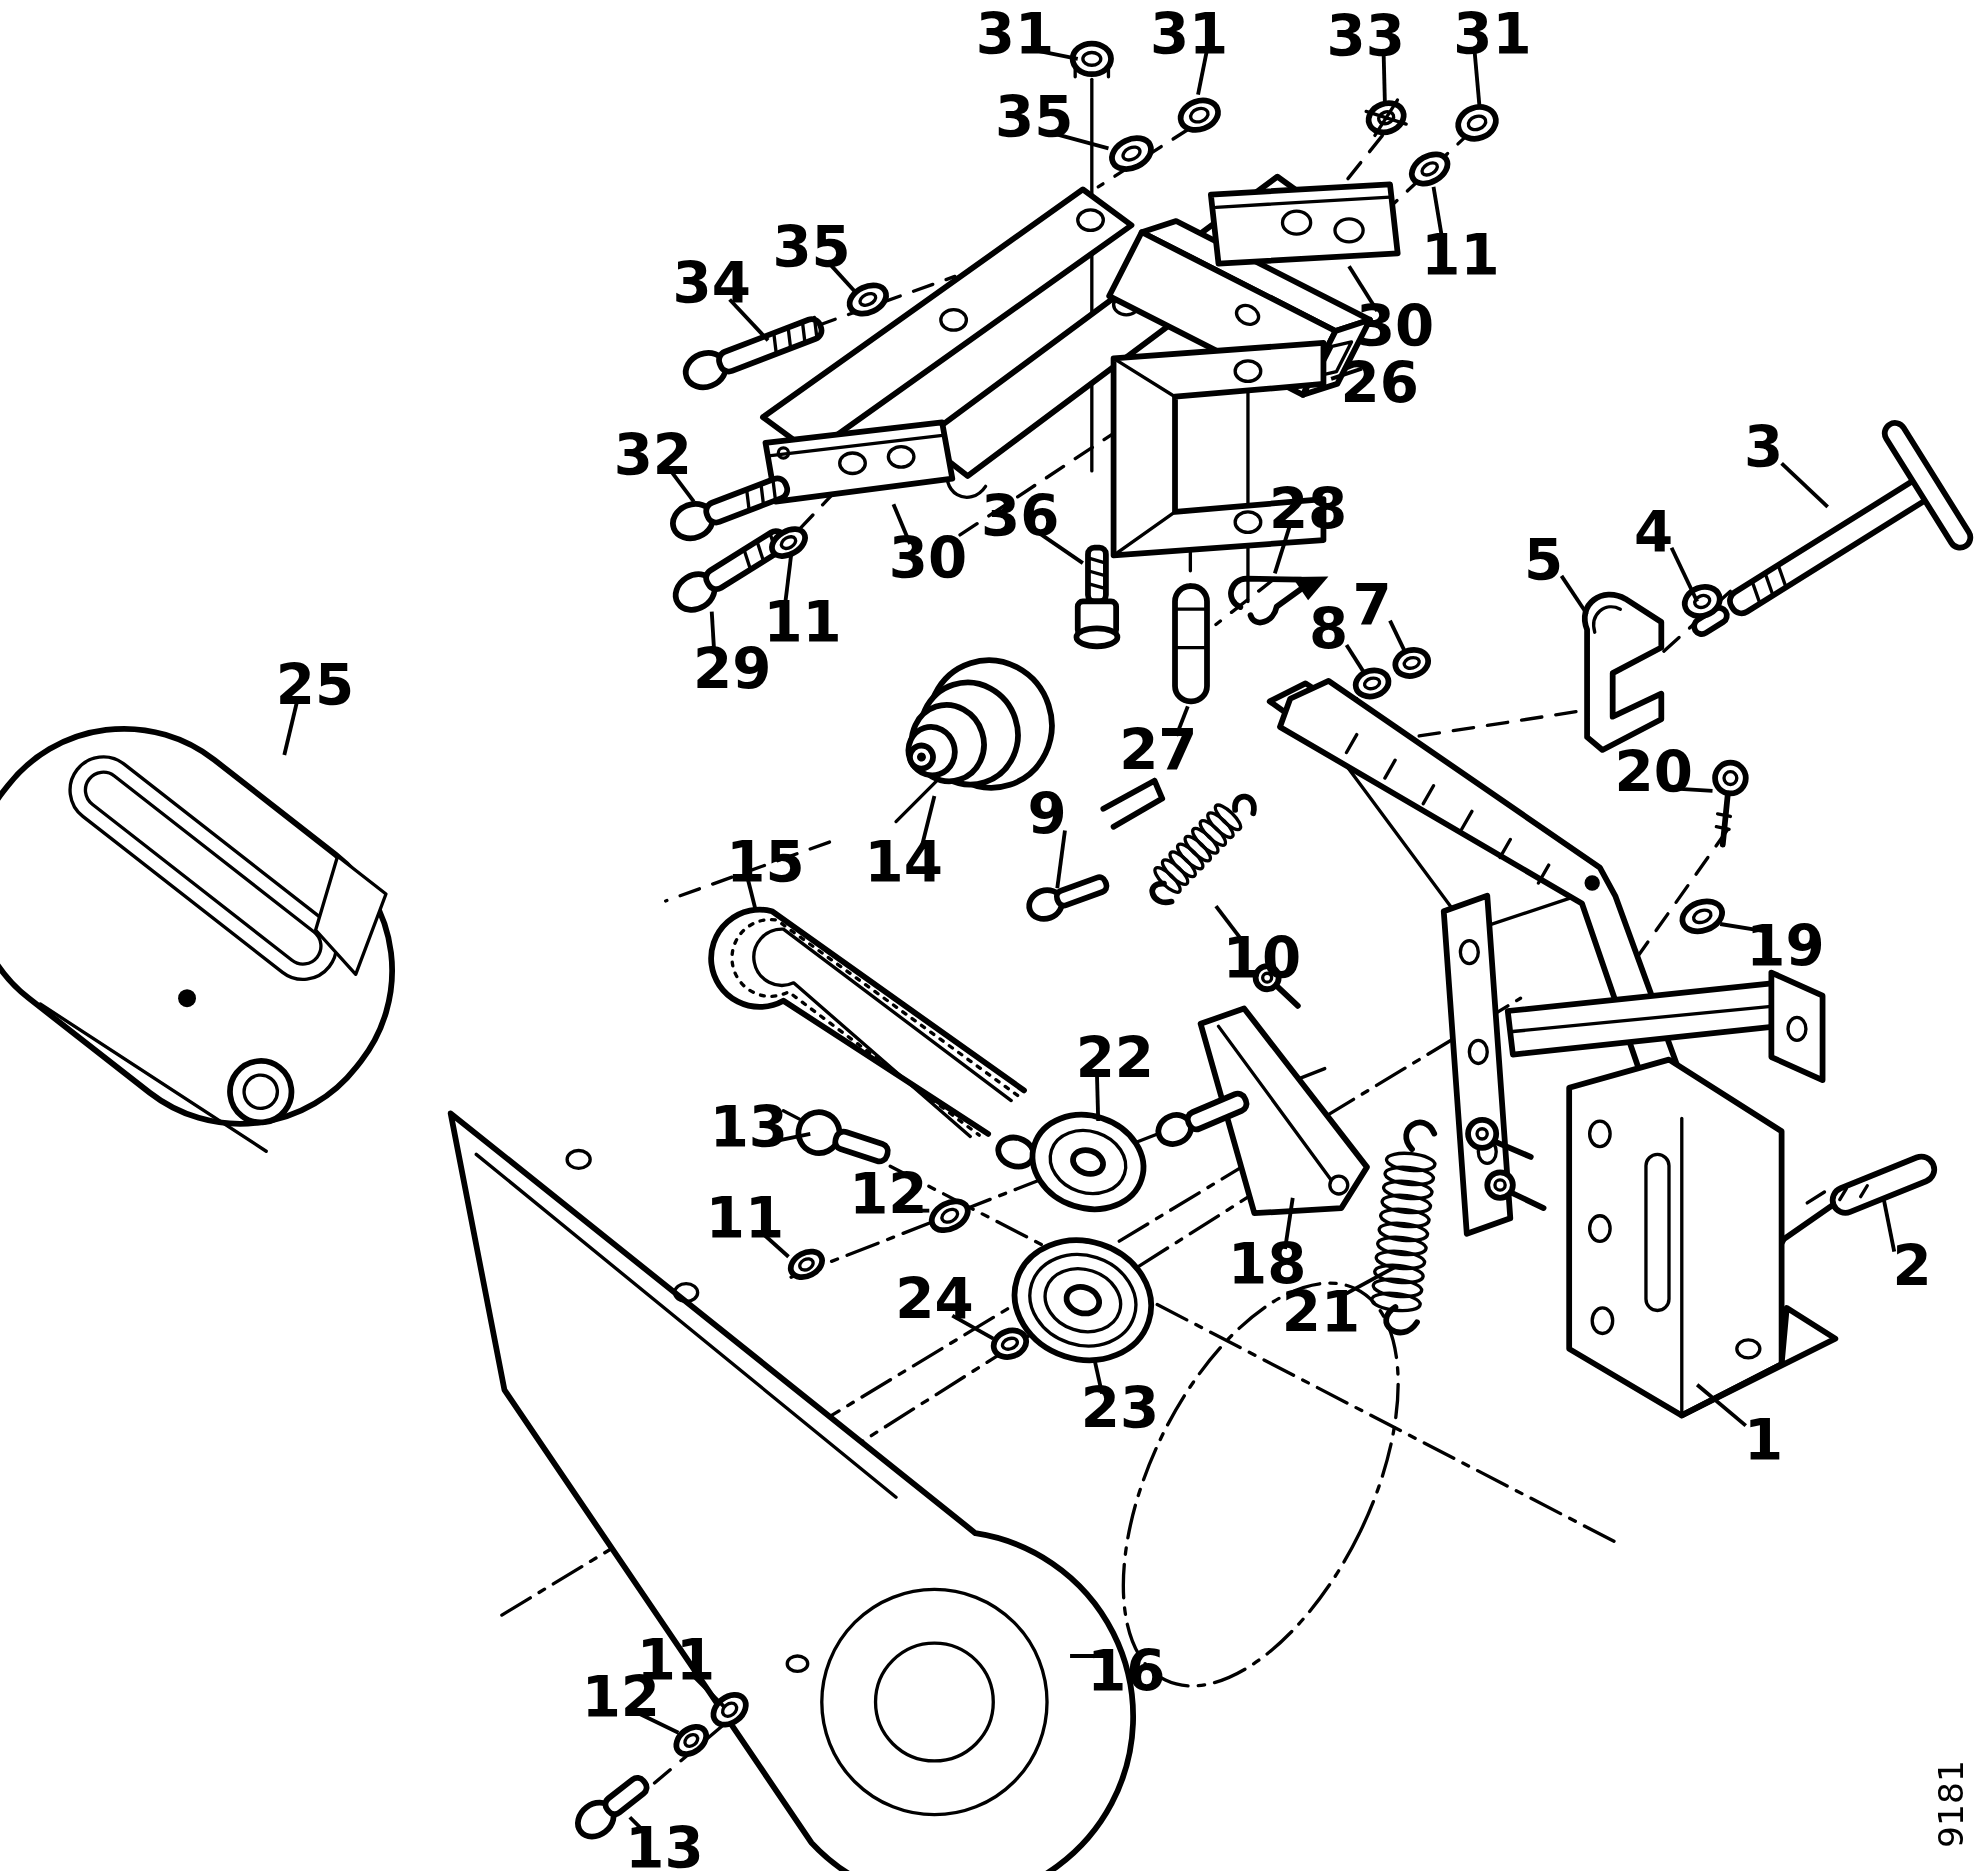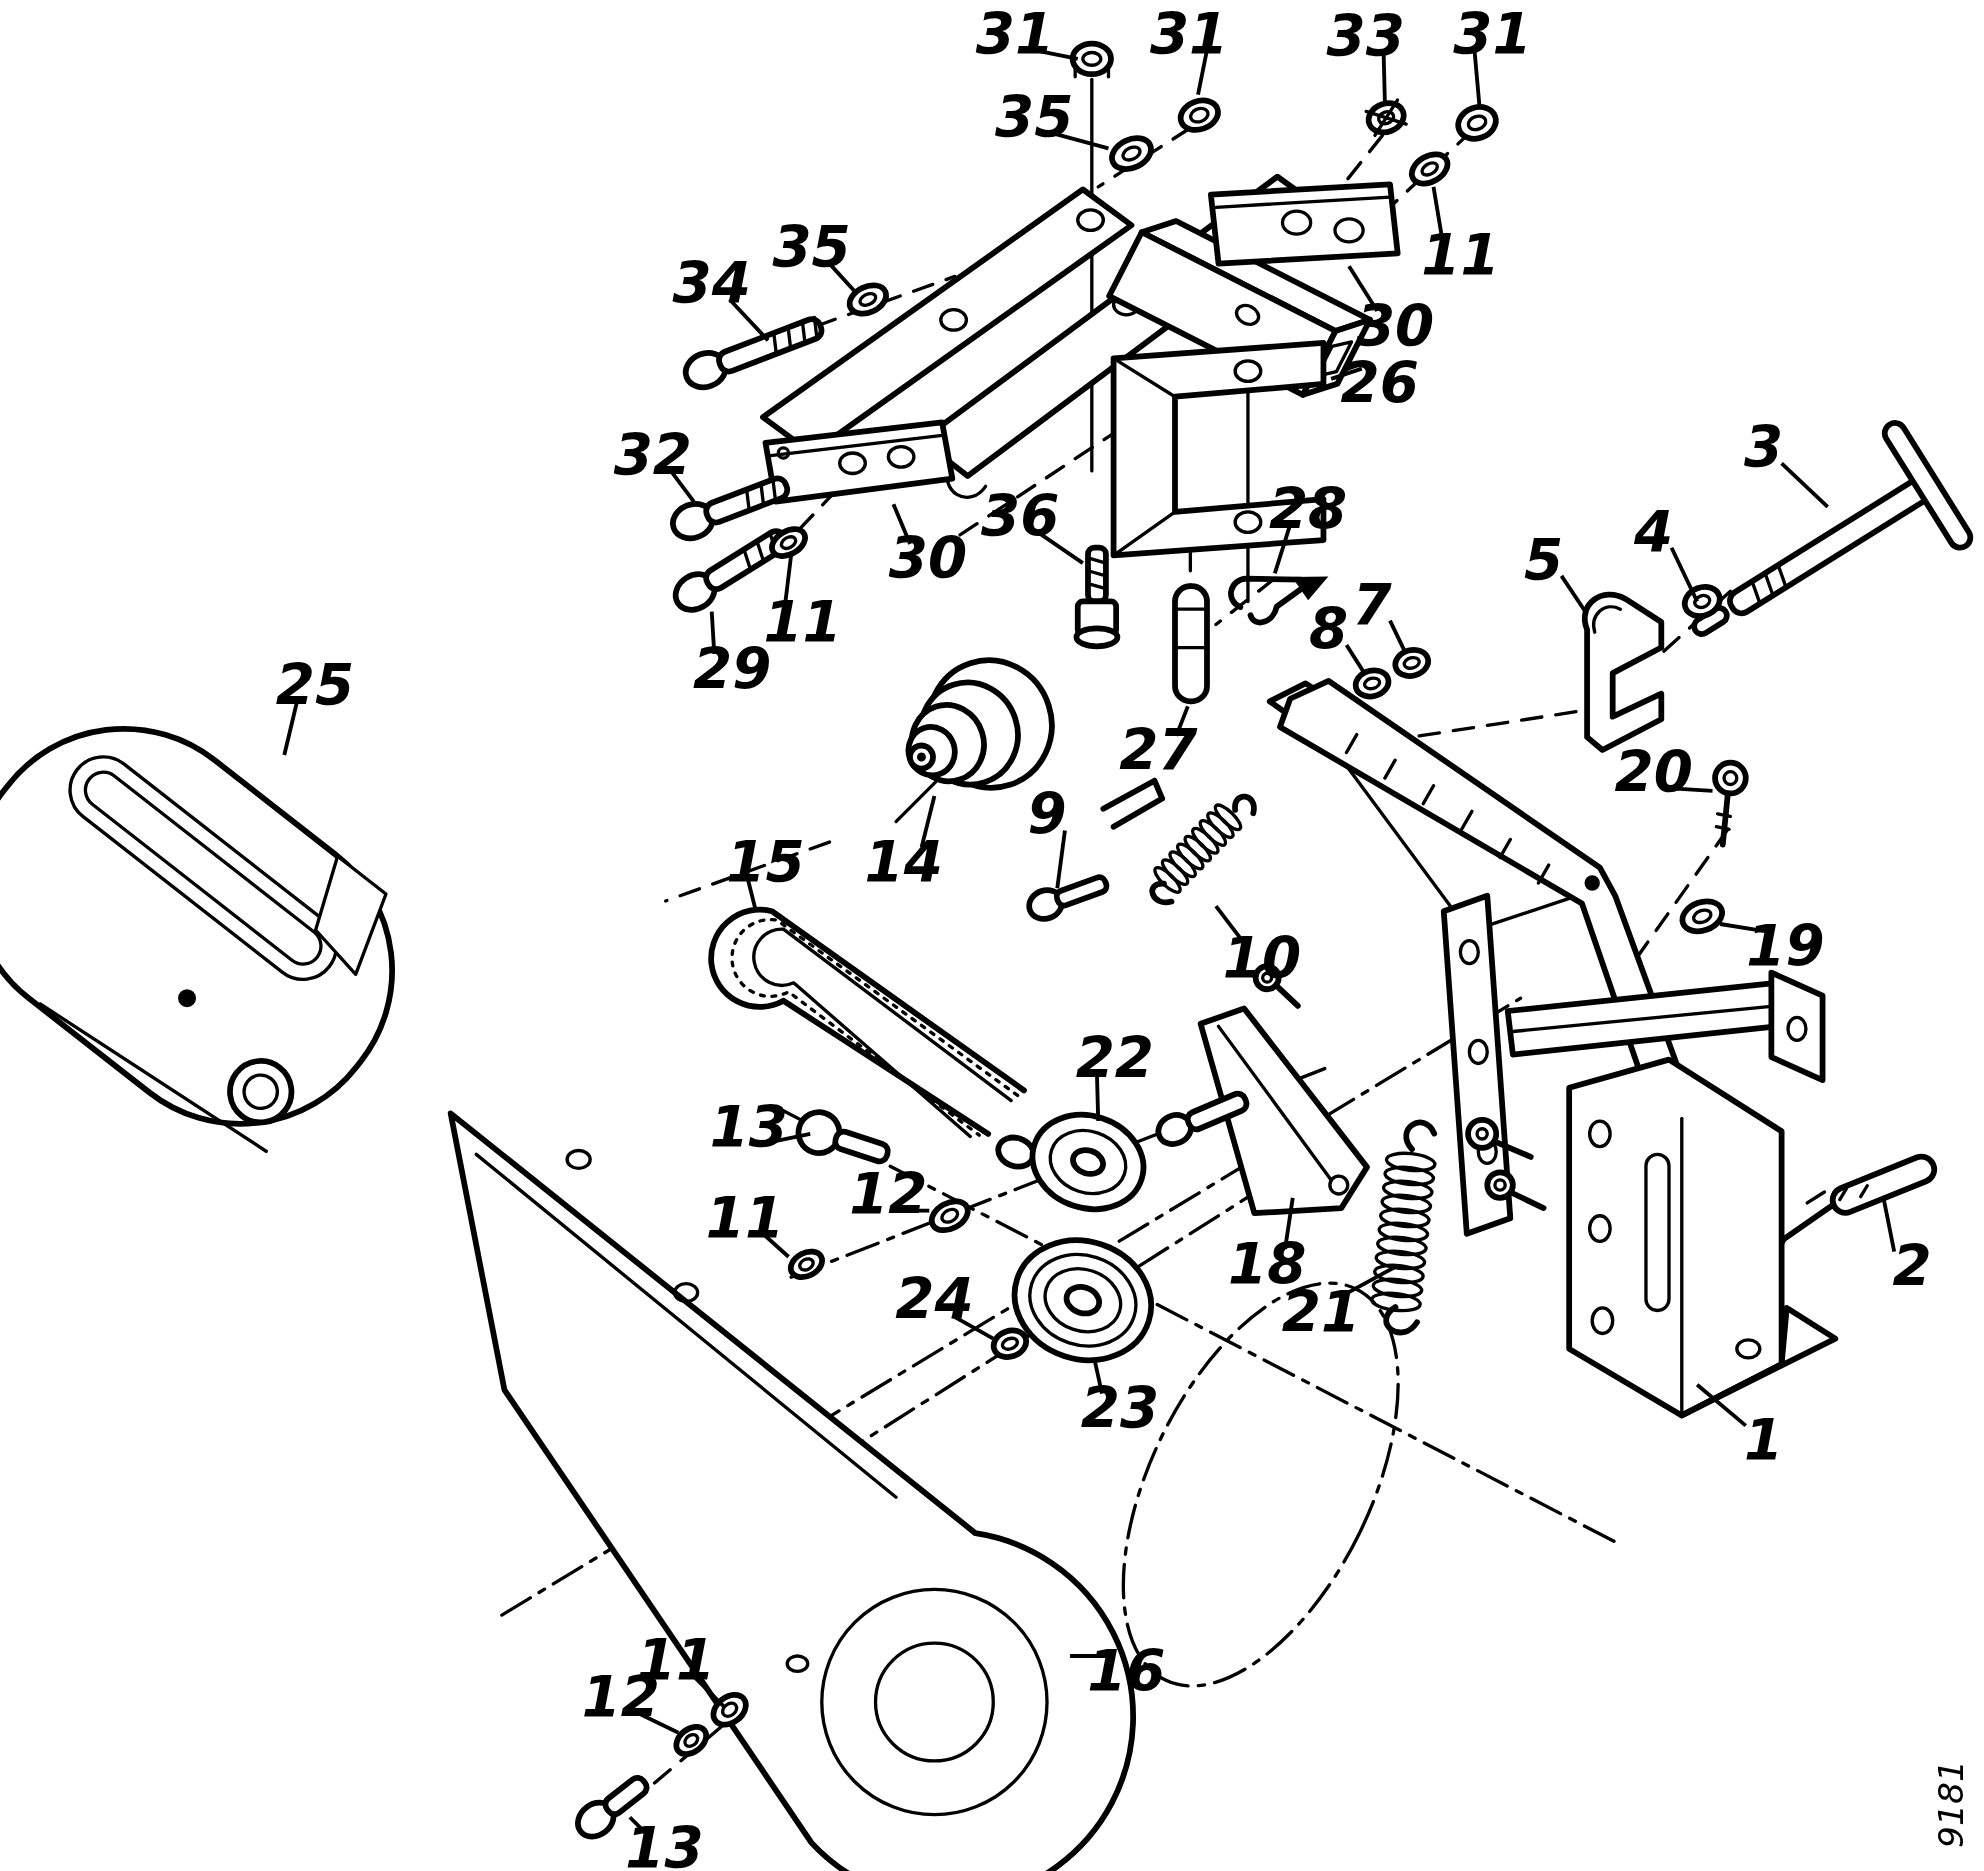--- a/index.html
+++ b/index.html
@@ -1,17 +1,17 @@
 <!DOCTYPE html>
 <html style="font-size:8.4px"><head>
 <meta charset="utf-8">
 <style>
   html,body{margin:0;padding:0;width:100%;height:100%;background:#fff;}
   body{font-family:"DejaVu Sans", sans-serif;}
-  .page{width:100%;height:100%;font-style:italic;}
+  .page{width:100%;height:100%;}
   svg{display:block;width:100%;height:100%;background:#fff;}
   .p{fill:#fff;stroke:#000;stroke-width:4.5;stroke-linejoin:round;stroke-linecap:round;}
   .l{fill:none;stroke:#000;stroke-width:4.5;stroke-linejoin:round;stroke-linecap:round;}
   .t{stroke-width:2.6;}
   .dd{stroke-dasharray:26 8 5 8;}
   .dh{stroke-dasharray:16 11;}
   .hx{stroke-dasharray:3 6;}
   .blk{fill:#000;stroke:none;}
   .callout-text{font-family:"DejaVu Sans", sans-serif;font-weight:bold;font-size:44px;fill:#000;}
   .leader{stroke:#000;stroke-width:3;fill:none;}

